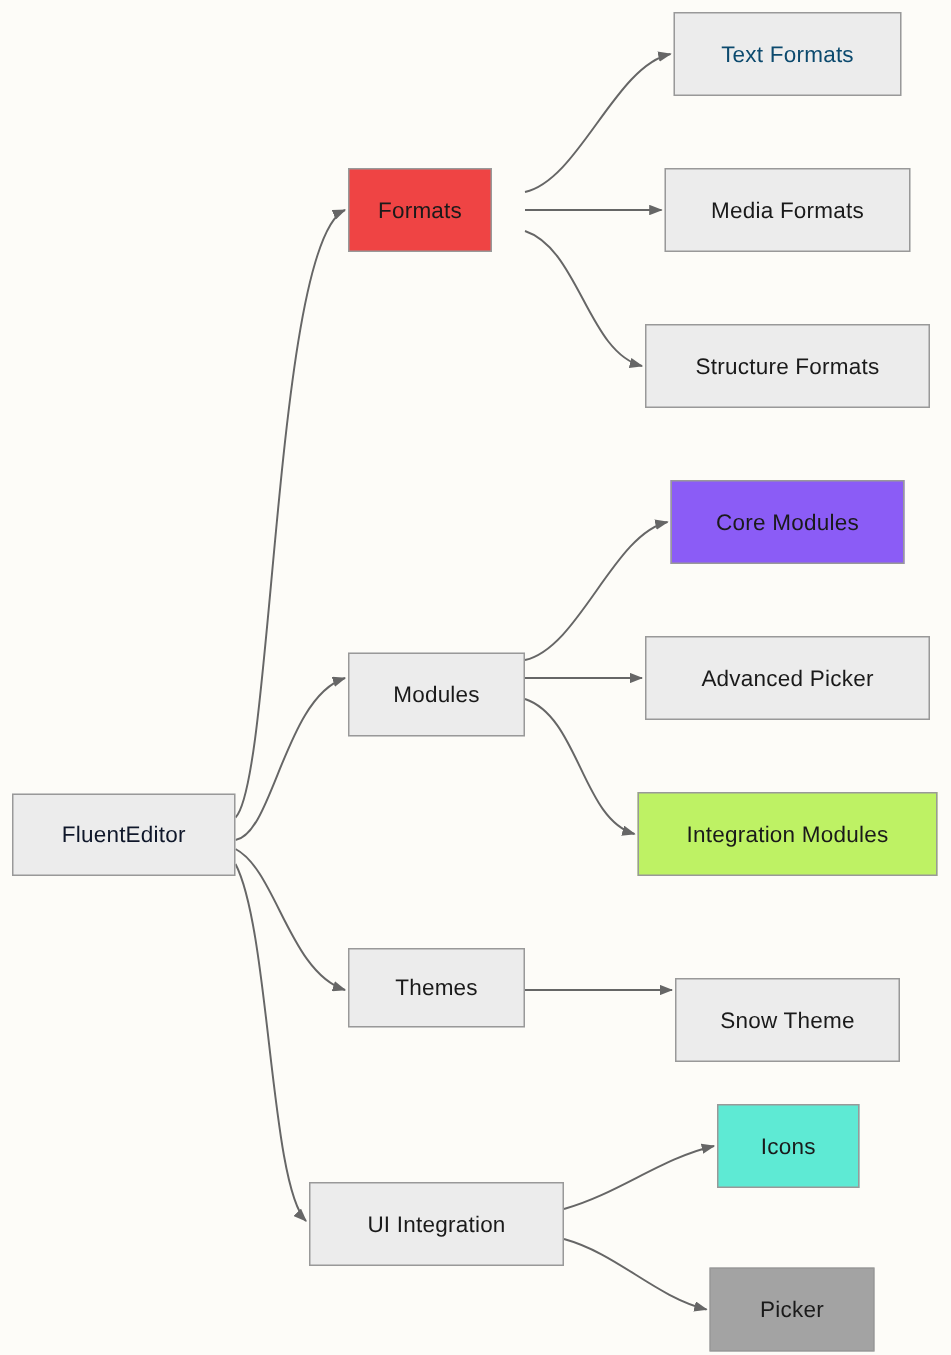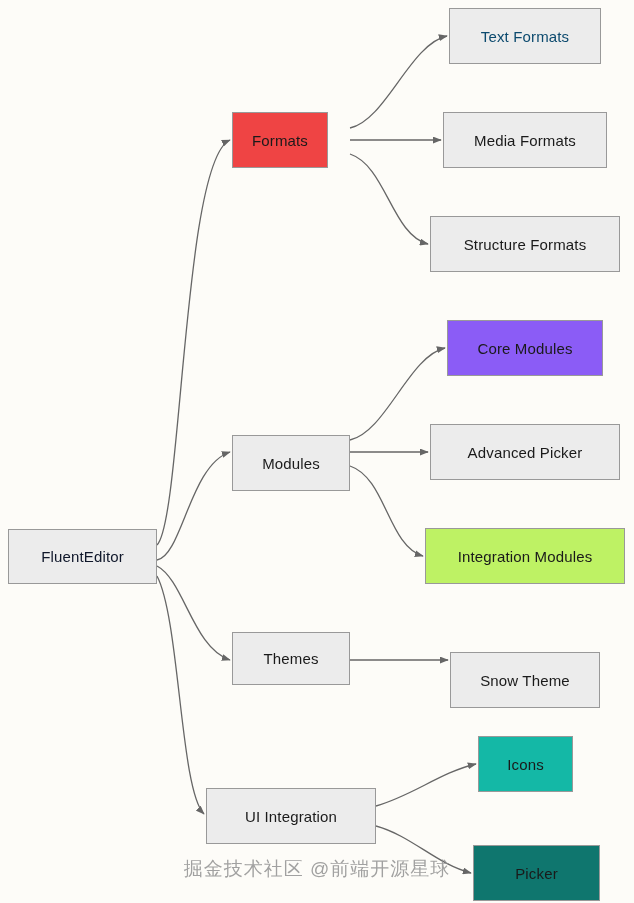--- a/index.html
+++ b/index.html
@@ -116,23 +116,22 @@
       </div>
       <div class="node" style="left: 232px; top: 632px; width: 118px; height: 53px; background: rgb(236, 236, 236); border-color: rgb(153, 153, 153); color: rgb(26, 26, 26);">
         <span class="node-label">Themes</span>
       </div>
       <div class="node" style="left: 450px; top: 632px; width: 150px; height: 56px; background: rgb(236, 236, 236); border-color: rgb(153, 153, 153); color: rgb(26, 26, 26); margin-top: 20px;">
         <span class="node-label">Snow Theme</span>
       </div>
       <div class="node" style="left: 206px; top: 788px; width: 170px; height: 56px; background: rgb(236, 236, 236); border-color: rgb(153, 153, 153); color: rgb(26, 26, 26);">
         <span class="node-label">UI Integration</span>
       </div>
-      <div class="node" style="left: 478px; top: 736px; width: 95px; height: 56px; background: #14b8a6; border-color: rgb(153, 153, 153); color: rgb(26, 26, 26);">
+      <div class="node" style="left: 478px; top: 736px; width: 95px; height: 56px; background: #5eead4; border-color: rgb(153, 153, 153); color: rgb(26, 26, 26);">
         <span class="node-label">Icons</span>
       </div>
-      <div class="node" style="left: 473px; top: 845px; width: 127px; height: 56px; background: #0f766e; border-color: rgb(153, 153, 153); color: rgb(26, 26, 26);">
+      <div class="node" style="left: 473px; top: 845px; width: 110px; height: 56px; background: #a3a3a3; border-color: rgb(153, 153, 153); color: rgb(26, 26, 26);">
         <span class="node-label">Picker</span>
       </div>
     </div>
 
-  <div id="watermark">掘金技术社区 @前端开源星球</div>
 
 </div>
 
 </body></html>

